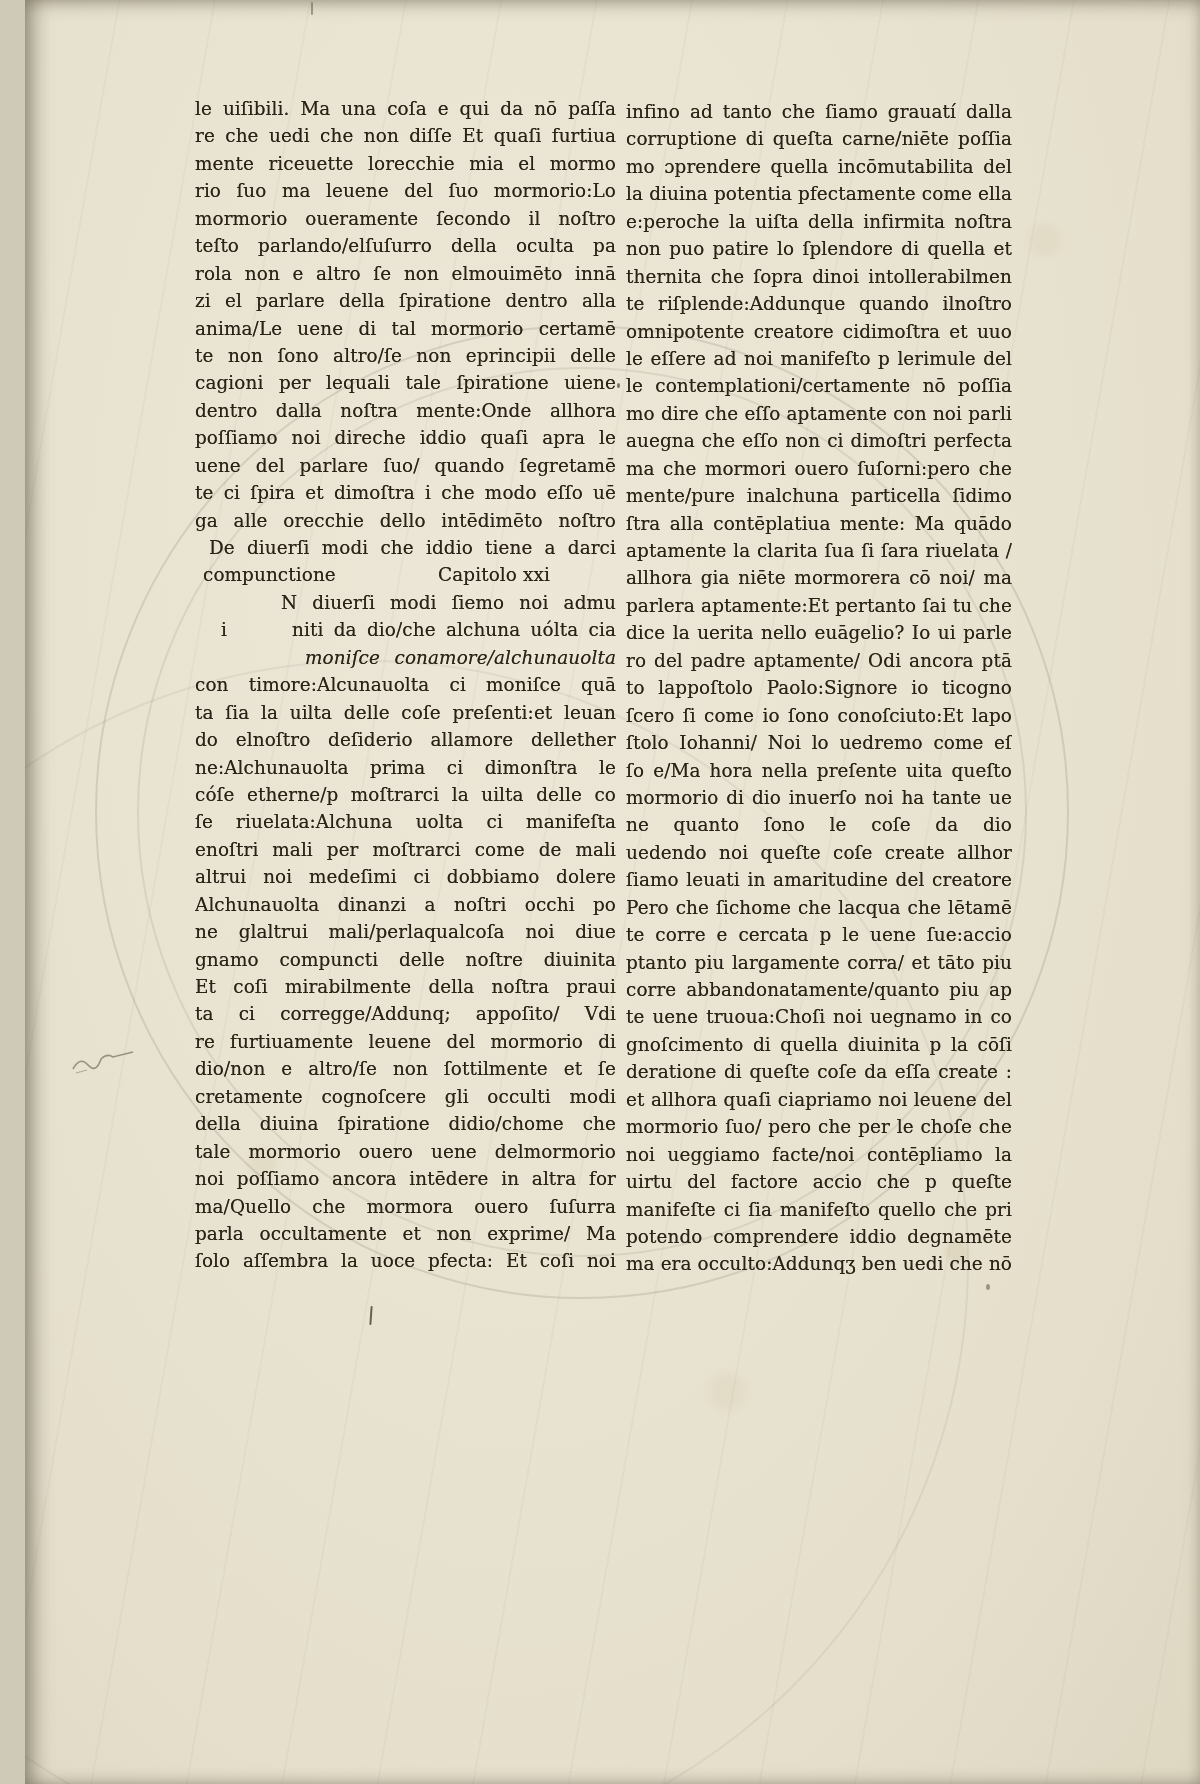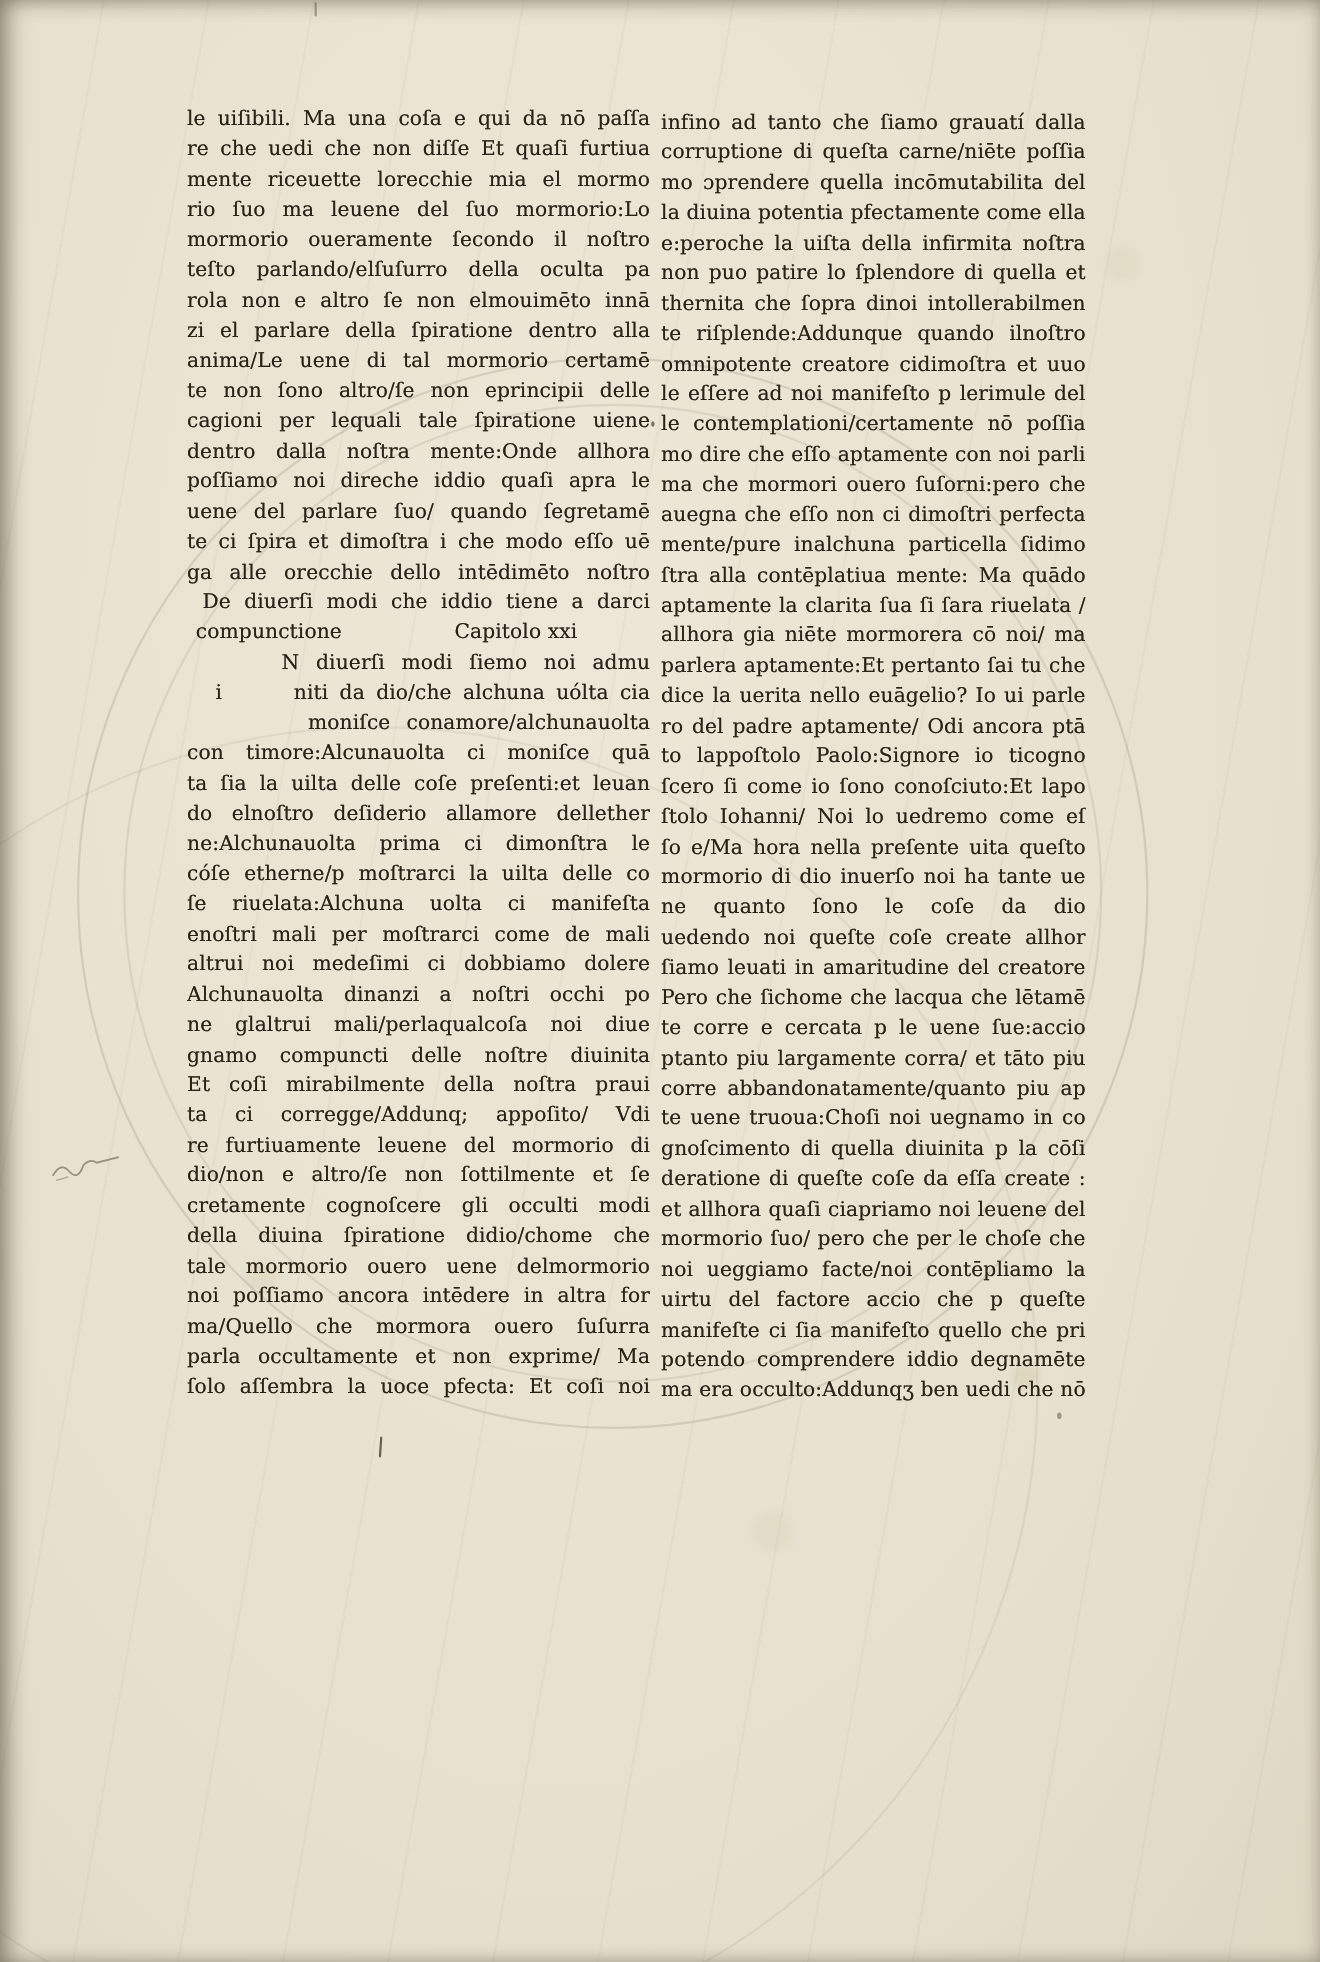--- a/index.html
+++ b/index.html
@@ -6,20 +6,21 @@
   html,body{margin:0;padding:0;}
   body{
     width:1200px;height:1784px;position:relative;overflow:hidden;
     background:#cfc9b8;
     font-family:"DejaVu Serif","Liberation Serif",serif;
   }
   .page{
     position:absolute;inset:0;overflow:hidden;
     background:
       radial-gradient(ellipse at 42% 32%, #ece7d6 0%, #e9e4d2 40%, #e5dfcc 72%, #ded7c2 100%);
+    margin-left: 25px;
   }
   .edge-shade{
     position:absolute;inset:0;pointer-events:none;
     box-shadow:
       inset 16px 0 20px -8px rgba(88,82,66,0.55),
       inset -7px 0 16px -7px rgba(120,112,95,0.38),
       inset 0 12px 18px -9px rgba(118,110,92,0.45),
       inset 0 -9px 16px -9px rgba(118,110,92,0.35);
   }
   .chain-lines{
@@ -102,21 +103,21 @@
       <div class="ln">cagioni per lequali tale ſpiratione uiene</div>
       <div class="ln">dentro dalla noſtra mente:Onde allhora</div>
       <div class="ln">poſſiamo noi direche iddio quaſi apra le</div>
       <div class="ln">uene del parlare ſuo/ quando ſegretamē</div>
       <div class="ln">te ci ſpira et dimoſtra i che modo eſſo uē</div>
       <div class="ln">ga alle orecchie dello intēdimēto noſtro</div>
       <div class="ln" style="padding-left: 14px;">De diuerſi modi che iddio tiene a darci</div>
       <div class="ln nj" style="padding-left: 8px;">compunctione           Capitolo xxi</div>
       <div class="ln" style="padding-left: 86px;">N diuerſi modi ſiemo noi admu</div>
       <div class="ln" style="padding-left: 26px;">i       niti da dio/che alchuna uólta cia</div>
-      <div class="ln" style="padding-left: 110px;">moniſce conamore/alchunauolta</div>
+      <div class="ln" style="padding-left: 110px; font-style: italic;">moniſce conamore/alchunauolta</div>
       <div class="ln">con timore:Alcunauolta ci moniſce quā</div>
       <div class="ln">ta ſia la uilta delle coſe preſenti:et leuan</div>
       <div class="ln">do elnoſtro deſiderio allamore dellether</div>
       <div class="ln">ne:Alchunauolta prima ci dimonſtra le</div>
       <div class="ln">cóſe etherne/p moſtrarci la uilta delle co</div>
       <div class="ln">ſe riuelata:Alchuna uolta ci manifeſta</div>
       <div class="ln">enoſtri mali per moſtrarci come de mali</div>
       <div class="ln">altrui noi medeſimi ci dobbiamo dolere</div>
       <div class="ln">Alchunauolta dinanzi a noſtri occhi po</div>
       <div class="ln">ne glaltrui mali/perlaqualcoſa noi diue</div>
@@ -139,22 +140,22 @@
       <div class="ln">mo ɔprendere quella incōmutabilita del</div>
       <div class="ln">la diuina potentia pfectamente come ella</div>
       <div class="ln">e:peroche la uiſta della infirmita noſtra</div>
       <div class="ln">non puo patire lo ſplendore di quella et</div>
       <div class="ln">thernita che ſopra dinoi intollerabilmen</div>
       <div class="ln">te riſplende:Addunque quando ilnoſtro</div>
       <div class="ln">omnipotente creatore cidimoſtra et uuo</div>
       <div class="ln">le eſſere ad noi manifeſto p lerimule del</div>
       <div class="ln">le contemplationi/certamente nō poſſia</div>
       <div class="ln">mo dire che eſſo aptamente con noi parli</div>
+      <div class="ln">auegna che eſſo non ci dimoſtri perfecta</div>
       <div class="ln">ma che mormori ouero ſuſorni:pero che</div>
-      <div class="ln">auegna che eſſo non ci dimoſtri perfecta</div>
       <div class="ln">mente/pure inalchuna particella ſidimo</div>
       <div class="ln">ſtra alla contēplatiua mente: Ma quādo</div>
       <div class="ln">aptamente la clarita ſua ſi ſara riuelata /</div>
       <div class="ln">allhora gia niēte mormorera cō noi/ ma</div>
       <div class="ln">parlera aptamente:Et pertanto ſai tu che</div>
       <div class="ln">dice la uerita nello euāgelio? Io ui parle</div>
       <div class="ln">ro del padre aptamente/ Odi ancora ptā</div>
       <div class="ln">to lappoſtolo Paolo:Signore io ticogno</div>
       <div class="ln">ſcero ſi come io ſono conoſciuto:Et lapo</div>
       <div class="ln">ſtolo Iohanni/ Noi lo uedremo come eſ</div>

